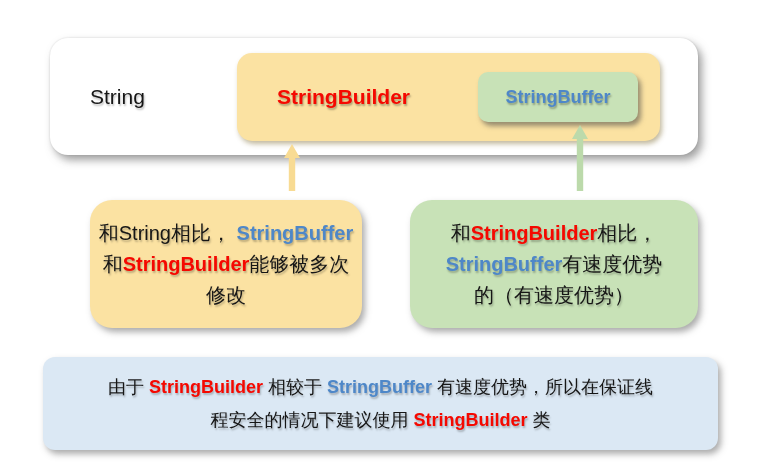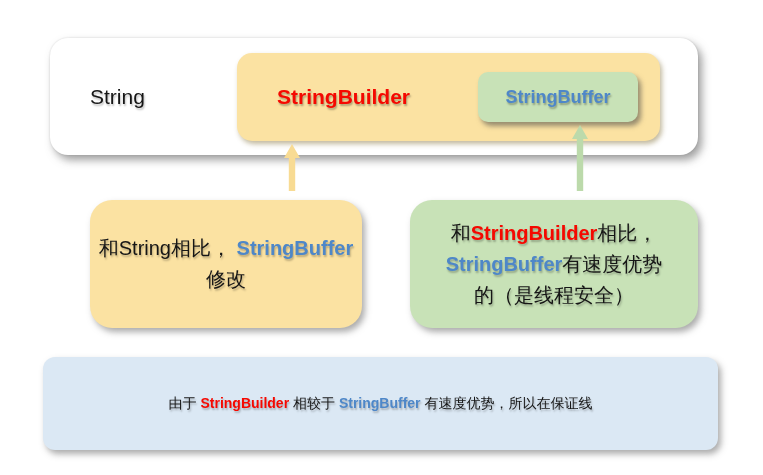--- a/index.html
+++ b/index.html
@@ -63,21 +63,21 @@
   .note-green{
     left:410px;top:200px;width:288px;height:128px;
     background:var(--green);border-radius:22px;
     box-shadow:3px 4px 6px rgba(90,90,90,0.5);
     font-size:20px;line-height:31px;
   }
   .note-blue{
     left:43px;top:357px;width:675px;height:93px;
     background:var(--lightblue);border-radius:12px;
     box-shadow:3px 4px 6px rgba(90,90,90,0.5);
-    font-size:14px;line-height:33px;
+    font-size:18px;line-height:33px;
   }
   .seg-black{color:var(--ink);}
   .seg-red{color:var(--red);font-weight:bold;}
   .seg-blue{color:var(--blue);font-weight:600;}
 </style>
 </head>
 <body>
 
 <div class="stage">
 
@@ -96,26 +96,28 @@
   <svg class="arrow" style="left:282px;top:144px;" width="20" height="48" viewBox="0 0 20 48">
     <polygon class="arrow-yellow-fill" points="10,0 2,14 6.8,14 6.8,47 13.2,47 13.2,14 18,14"></polygon>
   </svg>
 
   <svg class="arrow" style="left:570px;top:125px;" width="20" height="67" viewBox="0 0 20 67">
     <polygon class="arrow-green-fill" points="10,0 2,14 6.8,14 6.8,66 13.2,66 13.2,14 18,14"></polygon>
   </svg>
 
   <div class="note note-yellow">
       <div class="line"><span class="seg-black">和String相比， </span><span class="seg-blue">StringBuffer</span></div>
+      <div class="line"><span class="seg-black">和</span><span class="seg-red">StringBuilder</span><span class="seg-black">能够被多次</span></div>
       <div class="line"><span class="seg-black">修改</span></div>
     </div>
 
   <div class="note note-green">
       <div class="line"><span class="seg-black">和</span><span class="seg-red">StringBuilder</span><span class="seg-black">相比，</span></div>
       <div class="line"><span class="seg-blue">StringBuffer</span><span class="seg-black">有速度优势</span></div>
-      <div class="line"><span class="seg-black">的（是线程安全）</span></div>
+      <div class="line"><span class="seg-black">的（有速度优势）</span></div>
     </div>
 
   <div class="note note-blue">
       <div class="line"><span class="seg-black">由于 </span><span class="seg-red">StringBuilder</span><span class="seg-black"> 相较于 </span><span class="seg-blue">StringBuffer</span><span class="seg-black"> 有速度优势，所以在保证线</span></div>
+      <div class="line"><span class="seg-black">程安全的情况下建议使用 </span><span class="seg-red">StringBuilder</span><span class="seg-black"> 类</span></div>
     </div>
 
 </div>
 
 </body></html>

